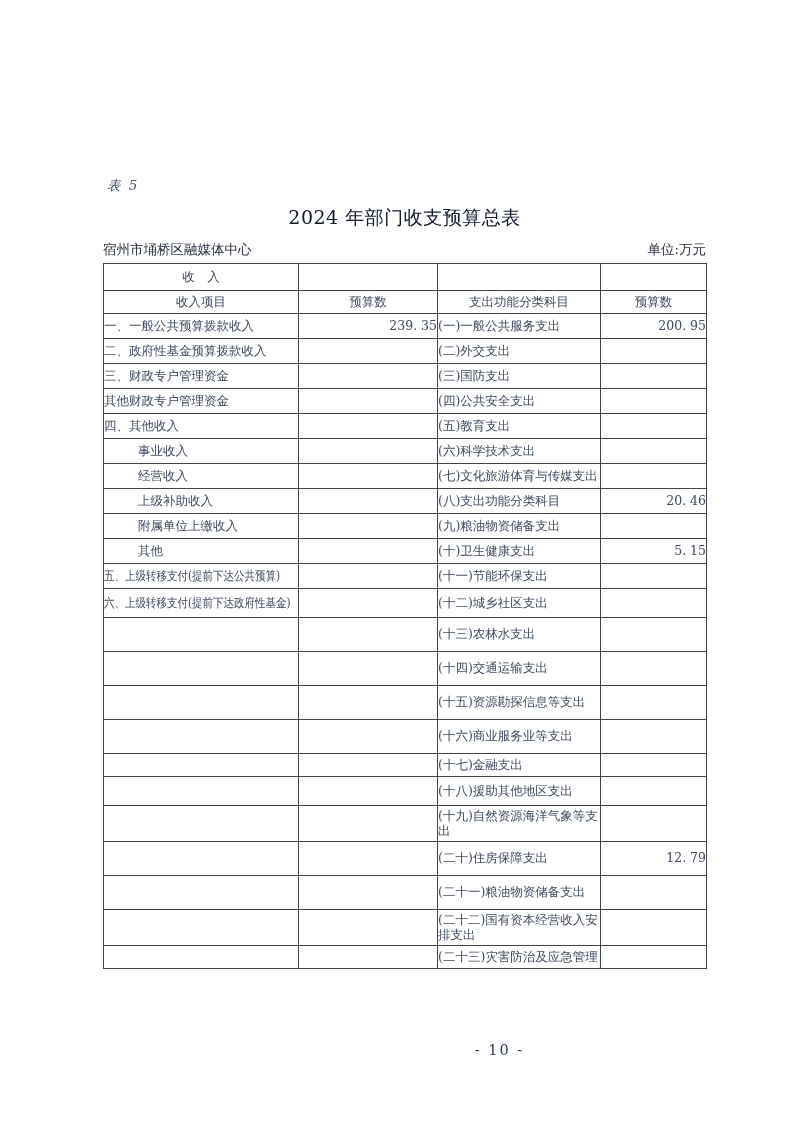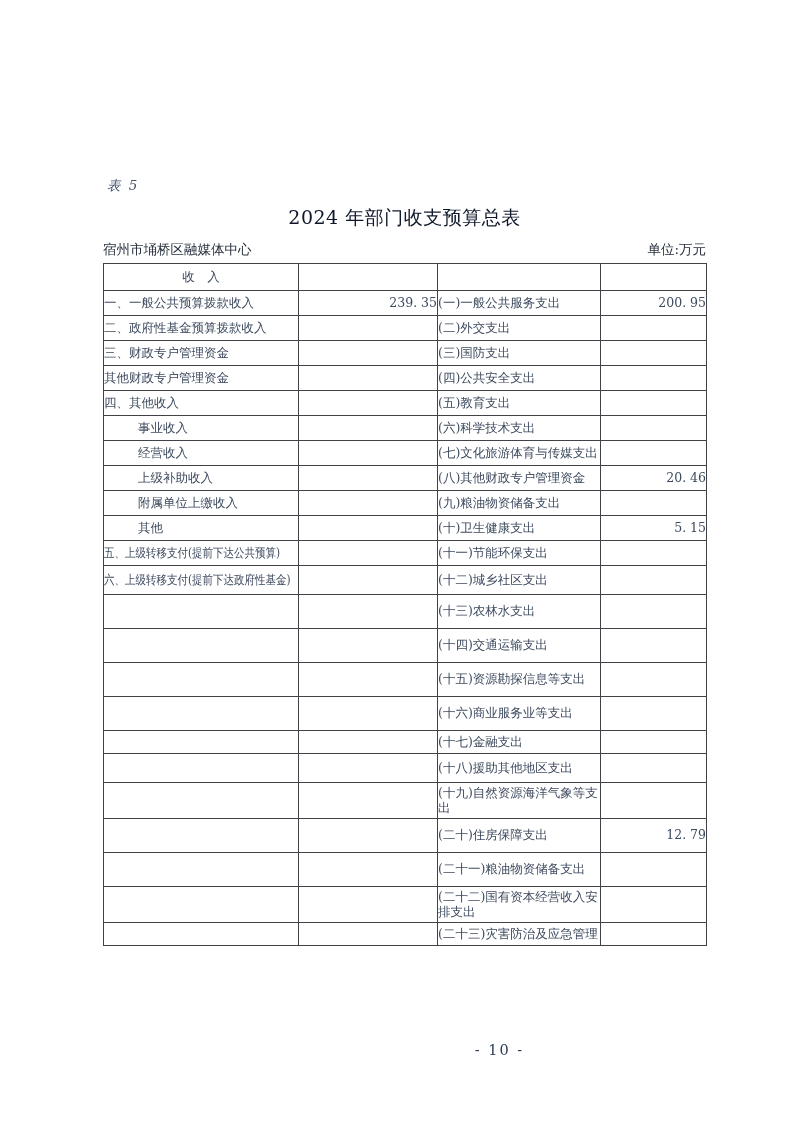--- a/index.html
+++ b/index.html
@@ -131,20 +131,26 @@
         <col class="col-c3">
         <col class="col-c4">
     </colgroup>
     <tbody>
       <tr class="r-h1">
         <td class="th">收　入</td>
         <td></td>
         <td></td>
         <td></td>
       </tr>
+      <tr class="r-h2">
+        <td class="th">收入项目</td>
+        <td class="th">预算数</td>
+        <td class="th">支出功能分类科目</td>
+        <td class="th">预算数</td>
+      </tr>
     </tbody>
     <tbody id="budget-rows">
         <tr class="r-s">
           <td class="c1"><span>一、一般公共预算拨款收入</span></td>
           <td class="num">239. 35</td>
           <td class="c3">(一)一般公共服务支出</td>
           <td class="num">200. 95</td>
         </tr>
         <tr class="r-s">
           <td class="c1"><span>二、政府性基金预算拨款收入</span></td>
@@ -178,21 +184,21 @@
         </tr>
         <tr class="r-s">
           <td class="c1 indent"><span>经营收入</span></td>
           <td class="num"></td>
           <td class="c3">(七)文化旅游体育与传媒支出</td>
           <td class="num"></td>
         </tr>
         <tr class="r-s">
           <td class="c1 indent"><span>上级补助收入</span></td>
           <td class="num"></td>
-          <td class="c3">(八)其他财政专户管理资金</td>
+          <td class="c3">(八)支出功能分类科目</td>
           <td class="num">20. 46</td>
         </tr>
         <tr class="r-s">
           <td class="c1 indent"><span>附属单位上缴收入</span></td>
           <td class="num"></td>
           <td class="c3">(九)粮油物资储备支出</td>
           <td class="num"></td>
         </tr>
         <tr class="r-s">
           <td class="c1 indent"><span>其他</span></td>

